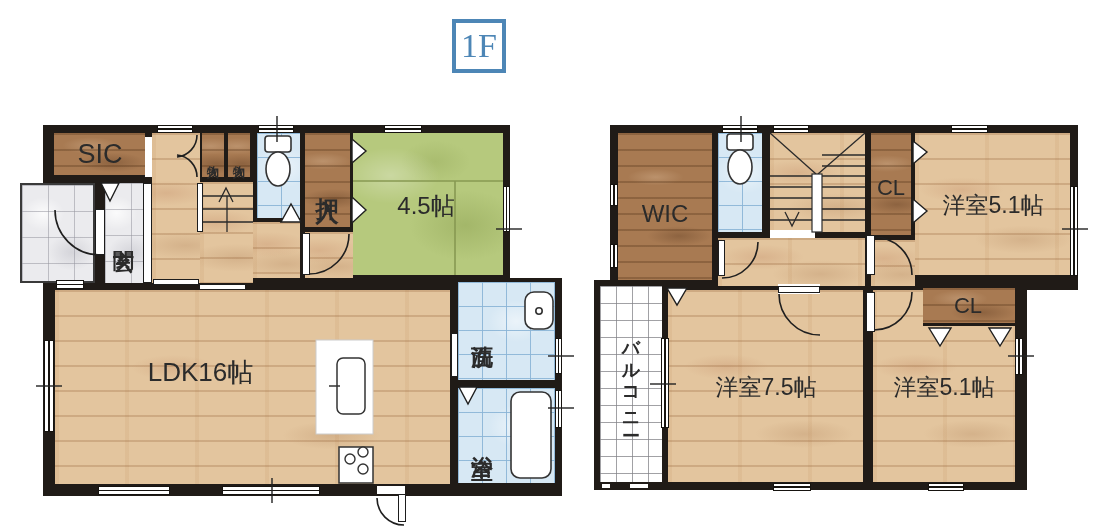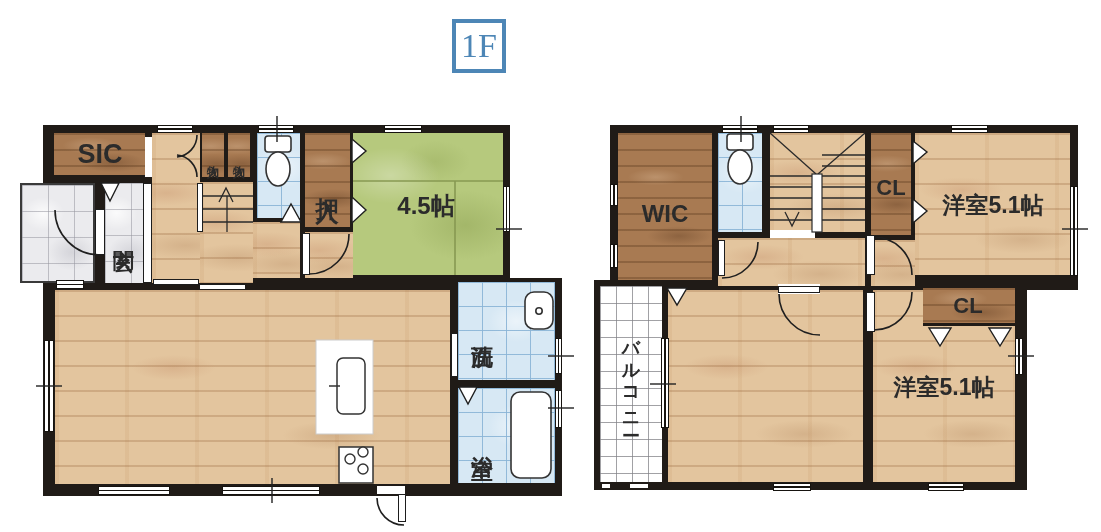--- a/index.html
+++ b/index.html
@@ -34,21 +34,21 @@
         background-image:linear-gradient(180deg, rgba(130,130,135,.75) 1px, rgba(0,0,0,0) 1px),
         linear-gradient(90deg, rgba(130,130,135,.75) 1px, rgba(0,0,0,0) 1px);
         background-size:16px 17px;}
   .winH{position:absolute;background:linear-gradient(180deg,#fff 0 38%,#16130f 38% 62%,#fff 62% 100%);
         border:1px solid #16130f;box-sizing:border-box;}
   .winV{position:absolute;background:linear-gradient(90deg,#fff 0 38%,#16130f 38% 62%,#fff 62% 100%);
         border:1px solid #16130f;box-sizing:border-box;}
   .gap{position:absolute;background:#fff;}
   .leaf{position:absolute;background:#fff;border:1.5px solid #1d1d1d;box-sizing:border-box;}
   .panel{position:absolute;background:#fff;border:1px solid #1d1d1d;box-sizing:border-box;}
-  .lbl{position:absolute;font-weight:700;color:var(--text,#2b2b2b);white-space:nowrap;
+  .lbl{position:absolute;font-weight:400;color:var(--text,#2b2b2b);white-space:nowrap;
        display:flex;align-items:center;justify-content:center;line-height:1;text-align:right;}
   .vlbl{position:absolute;font-weight:600;color:var(--text,#2b2b2b);
         writing-mode:vertical-rl;text-orientation:upright;line-height:1;letter-spacing:2px;
         display:flex;align-items:center;justify-content:center;}
   .badge{position:absolute;width:54px;height:54px;border:4px solid var(--accent_blue,#4d86b6);
          box-sizing:border-box;display:flex;align-items:center;justify-content:center;
          font-family:"Liberation Serif","DejaVu Serif",serif;font-size:34px;
          color:var(--accent_blue,#4d86b6);background:#fff;}
   svg.overlay{position:absolute;left:0;top:0;pointer-events:none;}
 </style>
@@ -228,23 +228,25 @@
       <line x1="1008" y1="356" x2="1034" y2="356"></line>
     </g>
   </svg>
 
   <div class="lbl" style="left:68px;top:141px;width:64px;height:26px;font-size:27px;">SIC</div>
   <div class="vlbl" style="left:111px;top:207px;width:26px;height:56px;font-size:21px;">玄関</div>
   <div class="vlbl" style="left:203px;top:137px;width:20px;height:38px;font-size:12px;font-weight:700;letter-spacing:0;">物入</div>
   <div class="vlbl" style="left:229px;top:137px;width:20px;height:38px;font-size:12px;font-weight:700;letter-spacing:0;">物入</div>
   <div class="vlbl" style="left:314px;top:152px;width:26px;height:60px;font-size:23px;">押入</div>
   <div class="lbl" style="left:386px;top:193px;width:80px;height:26px;font-size:24px;">4.5帖</div>
+  <div class="lbl" style="left:128px;top:358px;width:145px;height:28px;font-size:26px;">LDK16帖</div>
   <div class="vlbl" style="left:469px;top:301px;width:26px;height:58px;font-size:22px;">洗面</div>
   <div class="vlbl" style="left:469px;top:411px;width:26px;height:58px;font-size:22px;">浴室</div>
 
   <div class="lbl" style="left:636px;top:201px;width:58px;height:26px;font-size:24px;">WIC</div>
   <div class="lbl" style="left:874px;top:176px;width:34px;height:24px;font-size:22px;">CL</div>
   <div class="lbl" style="left:948px;top:294px;width:40px;height:24px;font-size:22px;">CL</div>
   <div class="lbl" style="left:928px;top:192px;width:130px;height:26px;font-size:23px;">洋室5.1帖</div>
+  <div class="lbl" style="left:704px;top:374px;width:124px;height:26px;font-size:23px;">洋室7.5帖</div>
   <div class="lbl" style="left:882px;top:374px;width:124px;height:26px;font-size:23px;">洋室5.1帖</div>
   <div class="vlbl" style="left:617px;top:288px;width:28px;height:180px;font-size:18px;letter-spacing:4px;">バルコニー</div>
 
 </div>
 
 </body></html>

